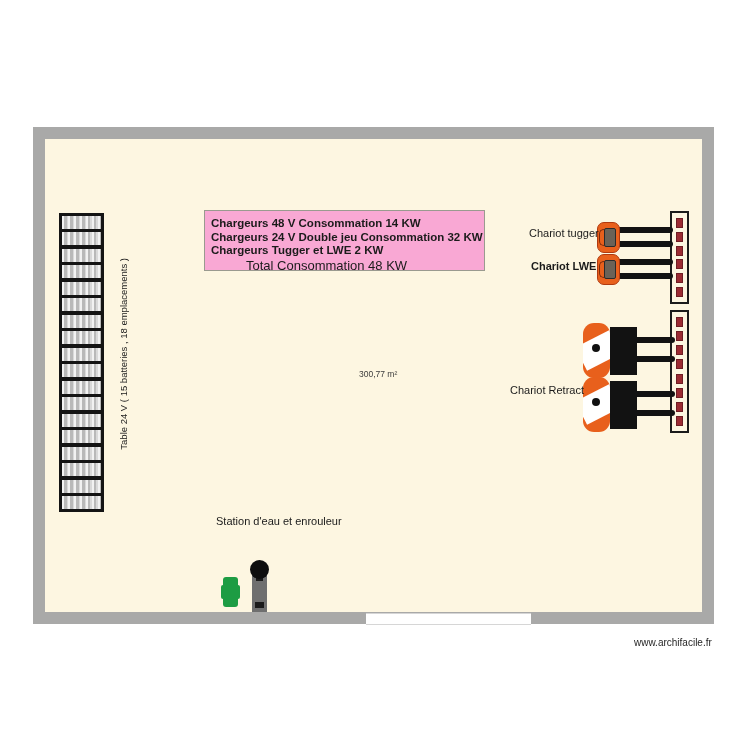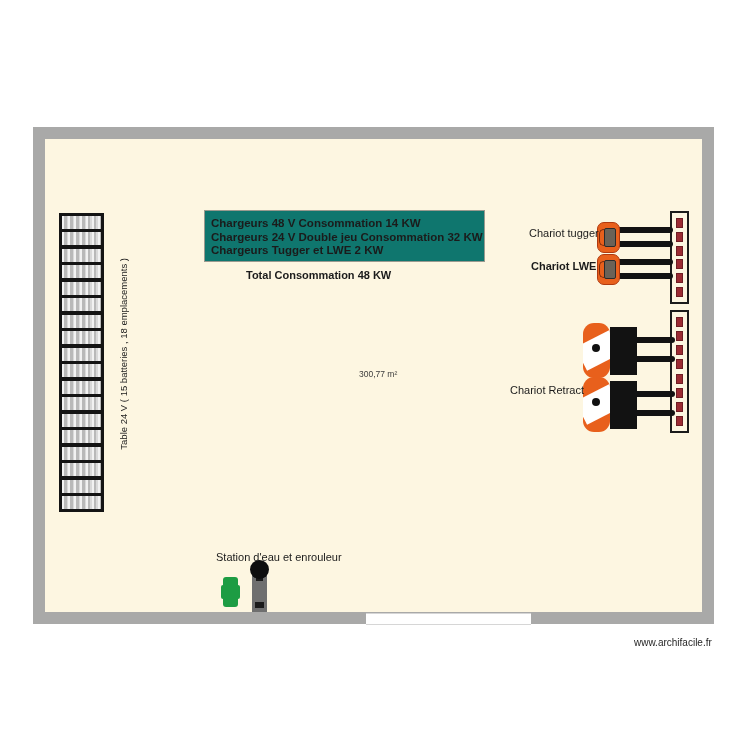--- a/index.html
+++ b/index.html
@@ -58,38 +58,37 @@
     height: 473px;
     background: #fdf6e1;
   }
 
   
   .info-box {
     position: absolute;
     left: 204px;
     top: 210px;
     width: 281px;
-    height: 52px;
-    background: #0f766e;
+    height: 61px;
+    background: #f9a8d4;
     border: 1px solid #9a9a8f;
     box-sizing: border-box;
     padding: 6px 0 0 6px;
   }
   .info-line {
     font-size: 11.5px;
     font-weight: bold;
     color: #1b1b1b;
     line-height: 13.5px;
     white-space: nowrap;
   }
   .info-total {
-    font-size: 11px;
-    font-weight: bold;
+    font-size: 13px;
+    font-weight: normal;
     color: #1b1b1b;
-    margin-top: 11px;
     margin-left: 35px;
     white-space: nowrap;
   }
 
   
   .area-label {
     position: absolute;
     left: 359px;
     top: 369px;
     font-size: 8.5px;
@@ -299,21 +298,21 @@
   
   .plan-label {
     position: absolute;
     font-size: 11px;
     color: #1b1b1b;
     white-space: nowrap;
   }
   .lbl-tugger  { left: 529px; top: 227px; }
   .lbl-lwe     { left: 531px; top: 260px; font-weight: bold; }
   .lbl-retract { left: 510px; top: 384px; }
-  .lbl-station { left: 216px; top: 515px; margin-top: 36px; }
+  .lbl-station { left: 216px; top: 515px; }
 
   
   .watermark {
     position: absolute;
     left: 634px;
     top: 637px;
     font-size: 10px;
     color: #262626;
     white-space: nowrap;
   }

